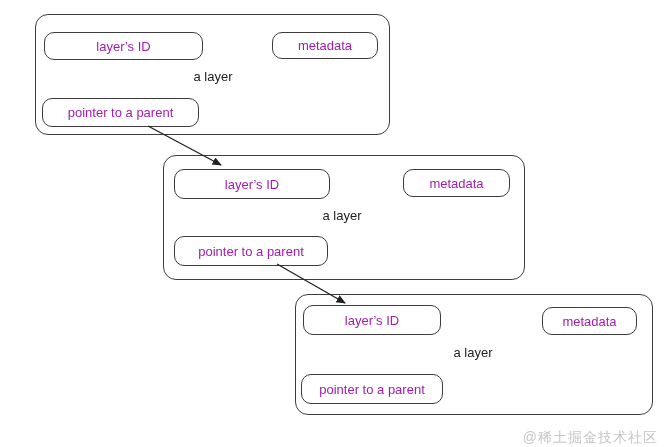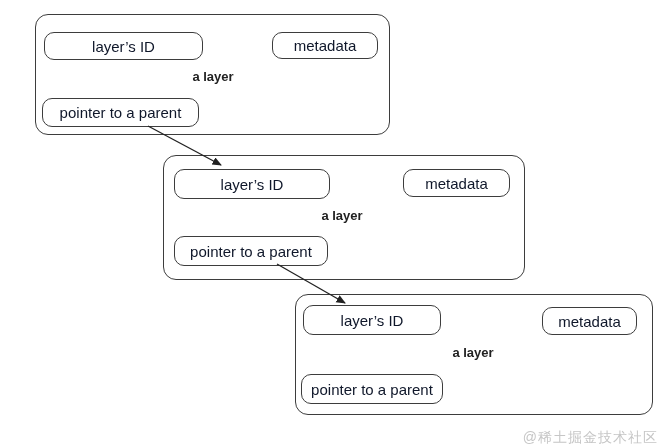--- a/index.html
+++ b/index.html
@@ -22,31 +22,30 @@
     background: #ffffff;
   }
   .pill {
     position: absolute;
     border: 1.4px solid #3d3d3d;
     border-radius: 10px;
     background: #ffffff;
     display: flex;
     align-items: center;
     justify-content: center;
-    font-size: 15px;
-    color: #0f172a;
+    font-size: 13px;
+    color: #a21caf;
     white-space: nowrap;
   }
   .caption {
     position: absolute;
     transform: translateX(-50%);
     font-size: 13px;
     color: #222222;
     white-space: nowrap;
-    font-weight: bold;
   }
   
   #l1-outer   { left: 35px;  top: 14px;  width: 353px; height: 119px; }
   #l1-id      { left: 44px;  top: 32px;  width: 157px; height: 26px; }
   #l1-meta    { left: 272px; top: 32px;  width: 104px; height: 25px; }
   #l1-caption { left: 213px; top: 69px; }
   #l1-pointer { left: 42px;  top: 98px;  width: 155px; height: 27px; }
   
   #l2-outer   { left: 163px; top: 155px; width: 360px; height: 123px; }
   #l2-id      { left: 174px; top: 169px; width: 154px; height: 28px; }

